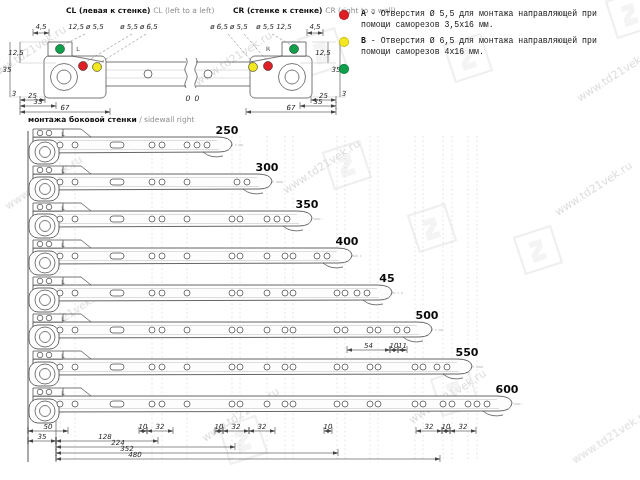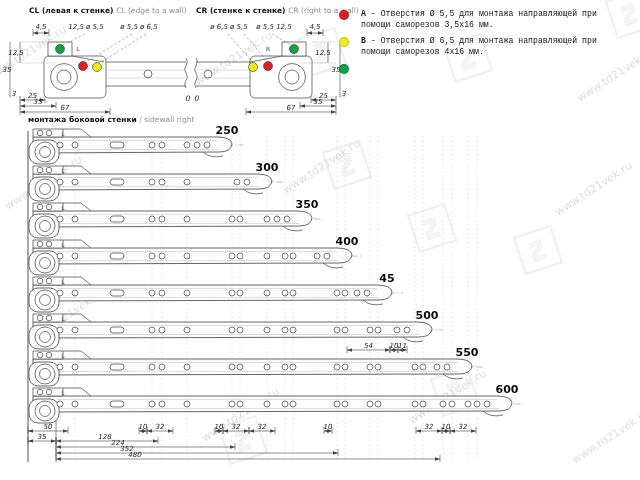--- a/index.html
+++ b/index.html
@@ -1,21 +1,21 @@
 <!DOCTYPE html>
 <html><head>
 <meta charset="utf-8">
 <style>
   html,body{margin:0;padding:0;background:#fff;}
   #canvas{position:relative;width:640px;height:480px;background:#fff;overflow:hidden;
           outline:1px solid #c9c9c9;font-family:"DejaVu Sans","Liberation Sans",sans-serif;}
   #gfx{position:absolute;left:0;top:0;}
   .ov{position:absolute;white-space:nowrap;}
   .title{font-size:7.5px;color:#111;}
-  .title b{font-weight:bold;}
+  .title b{font-weight:bold;margin-left:37px;}
   .title .en, .swlabel .en{color:#8f8f8f;font-weight:normal;}
   .swlabel{font-size:7.5px;color:#111;}
   #legend{left:339px;top:9px;width:296px;}
   .legend-item{display:flex;gap:12px;margin-bottom:6px;font-family:Liberation Mono, monospace;}
   .dot{width:10px;height:10px;border-radius:50%;flex:0 0 auto;margin-top:1px;
        box-shadow:inset 0 0 0 1px rgba(0,0,0,.18);}
   .legend-text{font-size:8.2px;line-height:10.6px;color:#151515;width:254px;white-space:normal;}
   
   .ln{stroke:#555;stroke-width:.8;fill:none;}
   .ln2{stroke:#555;stroke-width:.8;fill:#fff;}
@@ -578,21 +578,21 @@
         <line x1="246" y1="108" x2="246" y2="115" class="dim"></line>
         <line x1="336" y1="108" x2="336" y2="115" class="dim"></line>
         <polygon points="246,112 251,110.3 251,113.7" fill="#444"></polygon>
         <polygon points="336,112 331,110.3 331,113.7" fill="#444"></polygon>
         <text x="291" y="109.8" class="dimtxt" text-anchor="middle">67</text>
         <text x="197" y="101" class="zero" text-anchor="middle">0</text>
       </g>
     </svg>
 
   <div class="ov title" style="left:29px;top:6px;">
-    <b><span>CL</span><span> (левая к стенке) </span></b><span class="en">CL (edge to a wall)</span>
+    <b><span>CL</span><span> (левая к стенке) </span></b><span class="en">CL (left to a left)</span>
   </div>
 
   <div class="ov title" style="left:196px;top:6px;">
     <b><span>CR</span><span> (стенке к стенке) </span></b><span class="en">CR (right to a wall)</span>
   </div>
 
   <div class="ov" id="legend">
       <div class="legend-item">
         <span class="dot" style="background: rgb(222, 32, 38);"></span>
         <div class="legend-text"><b>A</b> - Отверстия Ø 5,5 для монтажа направляющей при помощи саморезов 3,5х16 мм.</div>

